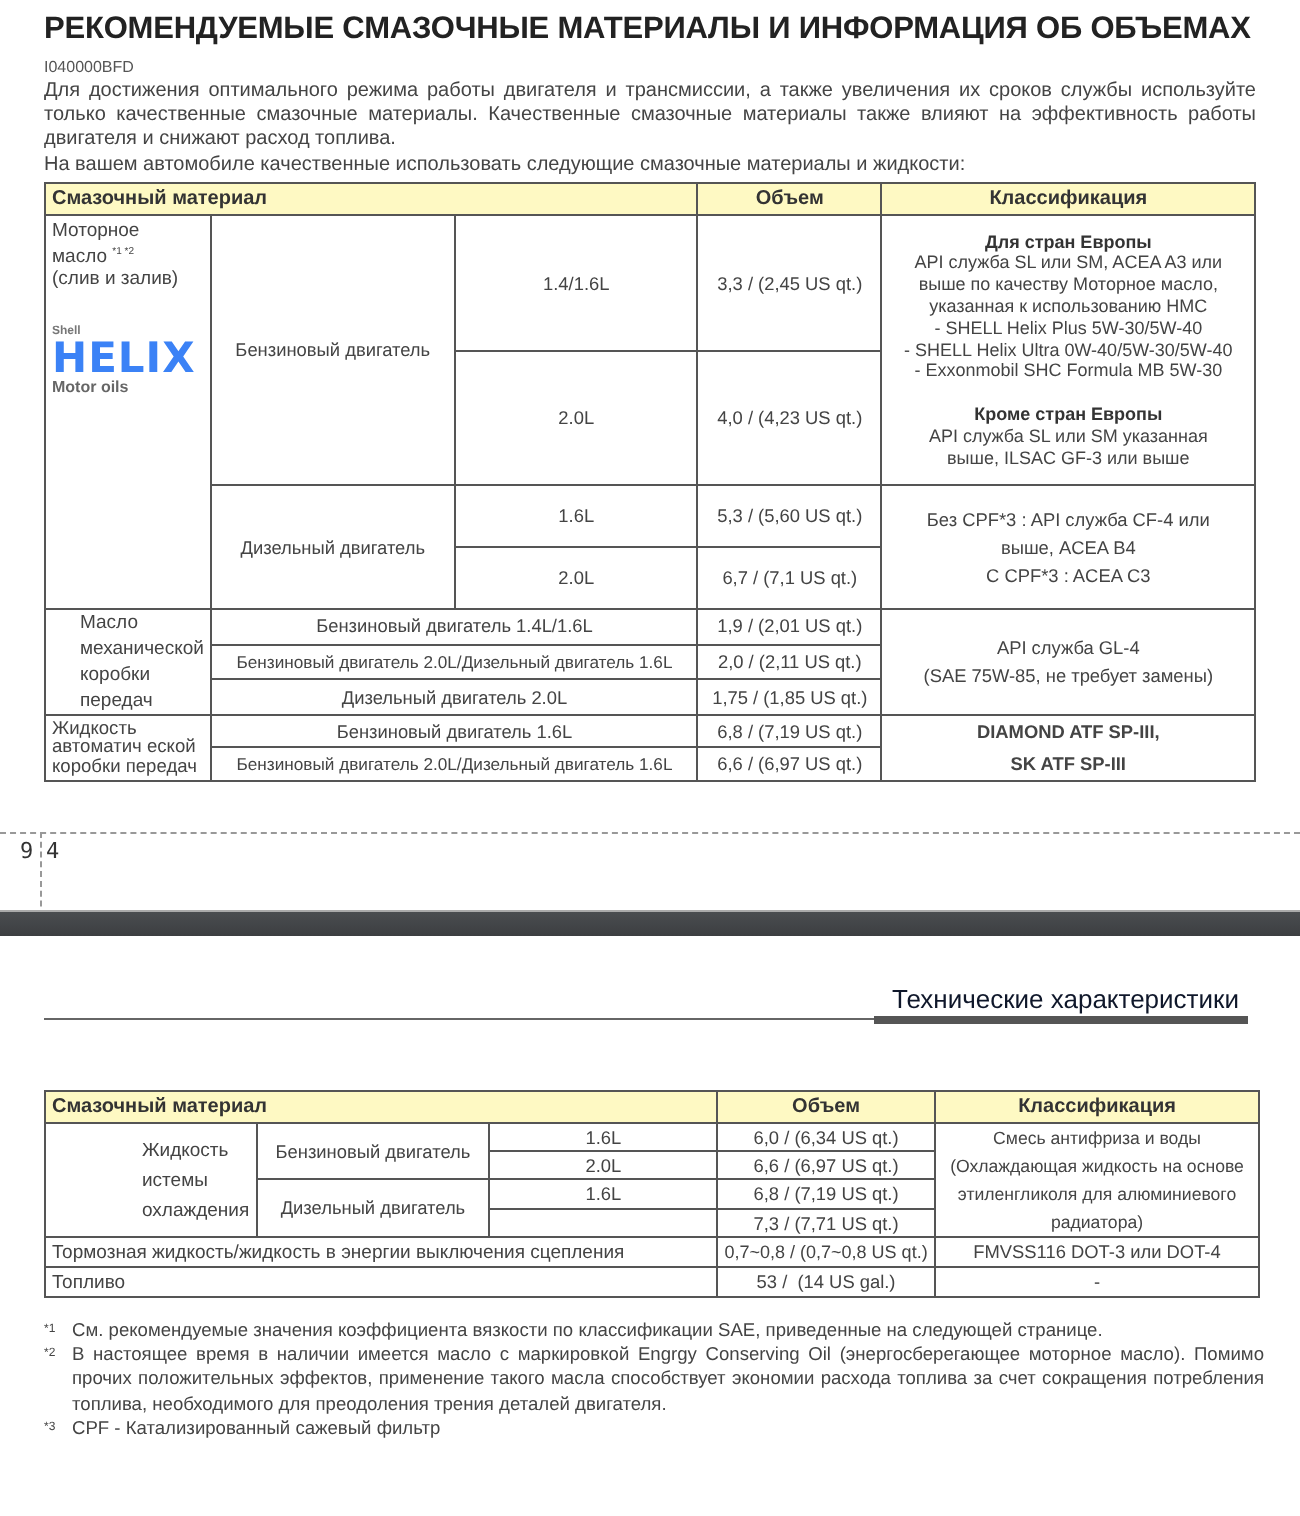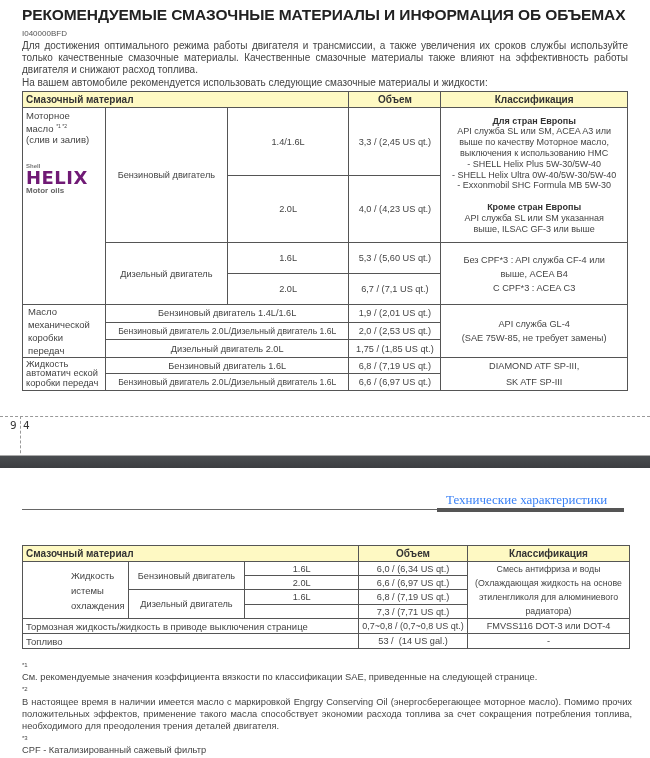--- a/index.html
+++ b/index.html
@@ -15,44 +15,44 @@
   table.t td, table.t th { border:1px solid #555; padding:0 3px; text-align:center; vertical-align:middle; }
   table.t th { background:#fef9c3; font-weight:bold; font-size:10px; color:#333; height:15px; }
   table.t th.left { text-align:left; }
   td.lft { text-align:left !important; vertical-align:top !important; }
   .class-block { text-align:left; line-height:10.8px; font-size:9px; }
   .class-block b { color:#333; }
   sup { font-size:5px; }
 
   .logo { margin-top:18px; line-height:1; }
   .logo .shell { font-size:6px; font-weight:bold; color:#777; }
-  .logo .helix { font-size:18px; font-weight:900; color:#701a75; letter-spacing:0.5px; font-family:"DejaVu Sans", sans-serif; }
+  .logo .helix { font-size:21px; font-weight:900; color:#3b82f6; letter-spacing:0.5px; font-family:"DejaVu Sans", sans-serif; }
   .logo .mo { font-size:8px; font-weight:bold; color:#666; }
 
   .pgline { left:0; top:416px; width:650px; border-top:1px dashed #999; }
   .pgvline { left:20px; top:416px; height:47px; border-left:1px dashed #999; }
   .pgnum { left:10px; top:419px; font-size:11px; color:#333; font-family:"DejaVu Sans Mono", monospace; }
   .pgnum2 { left:23px; top:419px; font-size:11px; color:#333; font-family:"DejaVu Sans Mono", monospace; }
   .sep { left:0; top:455px; width:650px; height:12px; background:linear-gradient(#4a4d50,#3c3e41); border-top:1px solid #aaa; }
 
-  .hdr { left:446px; top:492px; font-family:Liberation Serif, serif; font-size:13px; color:#3b82f6; }
+  .hdr { left:446px; top:492px; font-family:Liberation Sans, sans-serif; font-size:13px; color:#0f172a; }
   .hdrline { left:22px; top:509px; width:415px; border-top:1px solid #666; }
   .hdrbar { left:437px; top:508px; width:187px; height:4px; background:#555; }
 
   .notes { left:22px; top:659px; width:610px; font-size:9.3px; color:#444; line-height:12.2px; }
-  .notes .n { display:flex;flex-direction:column; }
+  .notes .n { display:flex; }
   .notes .mk { width:14px; flex:none; font-size:6px; }
 </style>
 </head>
 <body>
 
 <div class="abs title">РЕКОМЕНДУЕМЫЕ СМАЗОЧНЫЕ МАТЕРИАЛЫ И ИНФОРМАЦИЯ ОБ ОБЪЕМАХ</div>
 <div class="abs code">I040000BFD</div>
 <div class="abs intro">Для достижения оптимального режима работы двигателя и трансмиссии, а также увеличения их сроков службы используйте только качественные смазочные материалы. Качественные смазочные материалы также влияют на эффективность работы двигателя и снижают расход топлива.</div>
-<div class="abs intro2">На вашем автомобиле рекомендуется использовать следующие смазочные материалы и жидкости:</div>
+<div class="abs intro2">На вашем автомобиле качественные использовать следующие смазочные материалы и жидкости:</div>
 
 <table class="t" style="left:22px; top:91px; width:606px;">
   <colgroup>
       <col style="width:83px">
       <col style="width:122px">
       <col style="width:122px">
       <col style="width:92px">
       <col style="width:187px">
     </colgroup>
   <tbody>
@@ -72,21 +72,21 @@
         <div class="mo">Motor oils</div>
       </div>
     </td>
     <td rowspan="2">Бензиновый двигатель</td>
     <td>1.4/1.6L</td>
     <td>3,3 / (2,45 US qt.)</td>
     <td rowspan="2" class="class-block">
       <b>Для стран Европы</b><br>
       <span>API служба SL или SM, ACEA A3 или</span><br>
       <span>выше по качеству Моторное масло,</span><br>
-      <span>выключения к использованию HMC</span><br>
+      <span>указанная к использованию HMC</span><br>
       <span>- SHELL Helix Plus 5W-30/5W-40</span><br>
       <span>- SHELL Helix Ultra 0W-40/5W-30/5W-40</span><br>
       <span>- Exxonmobil SHC Formula MB 5W-30</span><br><br>
       <b>Кроме стран Европы</b><br>
       <span>API служба SL или SM указанная</span><br>
       <span>выше, ILSAC GF-3 или выше</span>
     </td>
   </tr>
   <tr style="height:67px">
     <td>2.0L</td>
@@ -101,42 +101,42 @@
       <span>выше, ACEA B4</span><br>
       <span>С CPF*3 : ACEA C3</span>
     </td>
   </tr>
   <tr style="height:31px">
     <td>2.0L</td>
     <td>6,7 / (7,1 US qt.)</td>
   </tr>
 
   <tr style="height:15px">
-    <td class="lft" rowspan="3" style="vertical-align:middle !important; line-height:13px; font-size:9.5px; padding-left:5px;">Масло механической коробки передач</td>
+    <td class="lft" rowspan="3" style="vertical-align:middle !important; line-height:13px; font-size:9.5px; padding-left:17px;">Масло механической коробки передач</td>
     <td colspan="2">Бензиновый двигатель 1.4L/1.6L</td>
     <td>1,9 / (2,01 US qt.)</td>
     <td rowspan="3" style="line-height:14px;">
       <span>API служба GL-4</span><br>
       <span>(SAE 75W-85, не требует замены)</span>
     </td>
   </tr>
   <tr style="height:15px">
     <td colspan="2" style="font-size:8.6px; padding:0;">Бензиновый двигатель 2.0L/Дизельный двигатель 1.6L</td>
-    <td>2,0 / (2,53 US qt.)</td>
+    <td>2,0 / (2,11 US qt.)</td>
   </tr>
   <tr style="height:15px">
     <td colspan="2">Дизельный двигатель 2.0L</td>
     <td>1,75 / (1,85 US qt.)</td>
   </tr>
 
   <tr style="height:16px">
     <td class="lft" rowspan="2" style="vertical-align:middle !important; line-height:9.5px; font-size:9.3px;">Жидкость автоматич еской коробки передач</td>
     <td colspan="2">Бензиновый двигатель 1.6L</td>
     <td>6,8 / (7,19 US qt.)</td>
-    <td rowspan="2" style="line-height:16px;">
+    <td rowspan="2" style="line-height:16px;font-weight:bold;">
       <span>DIAMOND ATF SP-III,</span><br>
       <span>SK ATF SP-III</span>
     </td>
   </tr>
   <tr style="height:17px">
     <td colspan="2" style="font-size:8.6px; padding:0;">Бензиновый двигатель 2.0L/Дизельный двигатель 1.6L</td>
     <td>6,6 / (6,97 US qt.)</td>
   </tr>
 </tbody>
   </table>
@@ -184,21 +184,21 @@
   <tr style="height:14px">
     <td rowspan="2">Дизельный двигатель</td>
     <td>1.6L</td>
     <td>6,8 / (7,19 US qt.)</td>
   </tr>
   <tr style="height:14px">
     <td></td>
     <td>7,3 / (7,71 US qt.)</td>
   </tr>
   <tr style="height:15px">
-    <td colspan="3" class="lft" style="vertical-align:middle !important; font-size:9.5px;">Тормозная жидкость/жидкость в приводе выключения странице</td>
+    <td colspan="3" class="lft" style="vertical-align:middle !important; font-size:9.5px;">Тормозная жидкость/жидкость в энергии выключения сцепления</td>
     <td style="padding:0; font-size:9px;">0,7~0,8 / (0,7~0,8 US qt.)</td>
     <td>FMVSS116 DOT-3 или DOT-4</td>
   </tr>
   <tr style="height:15px">
     <td colspan="3" class="lft" style="vertical-align:middle !important; font-size:9.5px;">Топливо</td>
     <td style="white-space:pre;">53 /  (14 US gal.)</td>
     <td>-</td>
   </tr>
 </tbody>
   </table>

